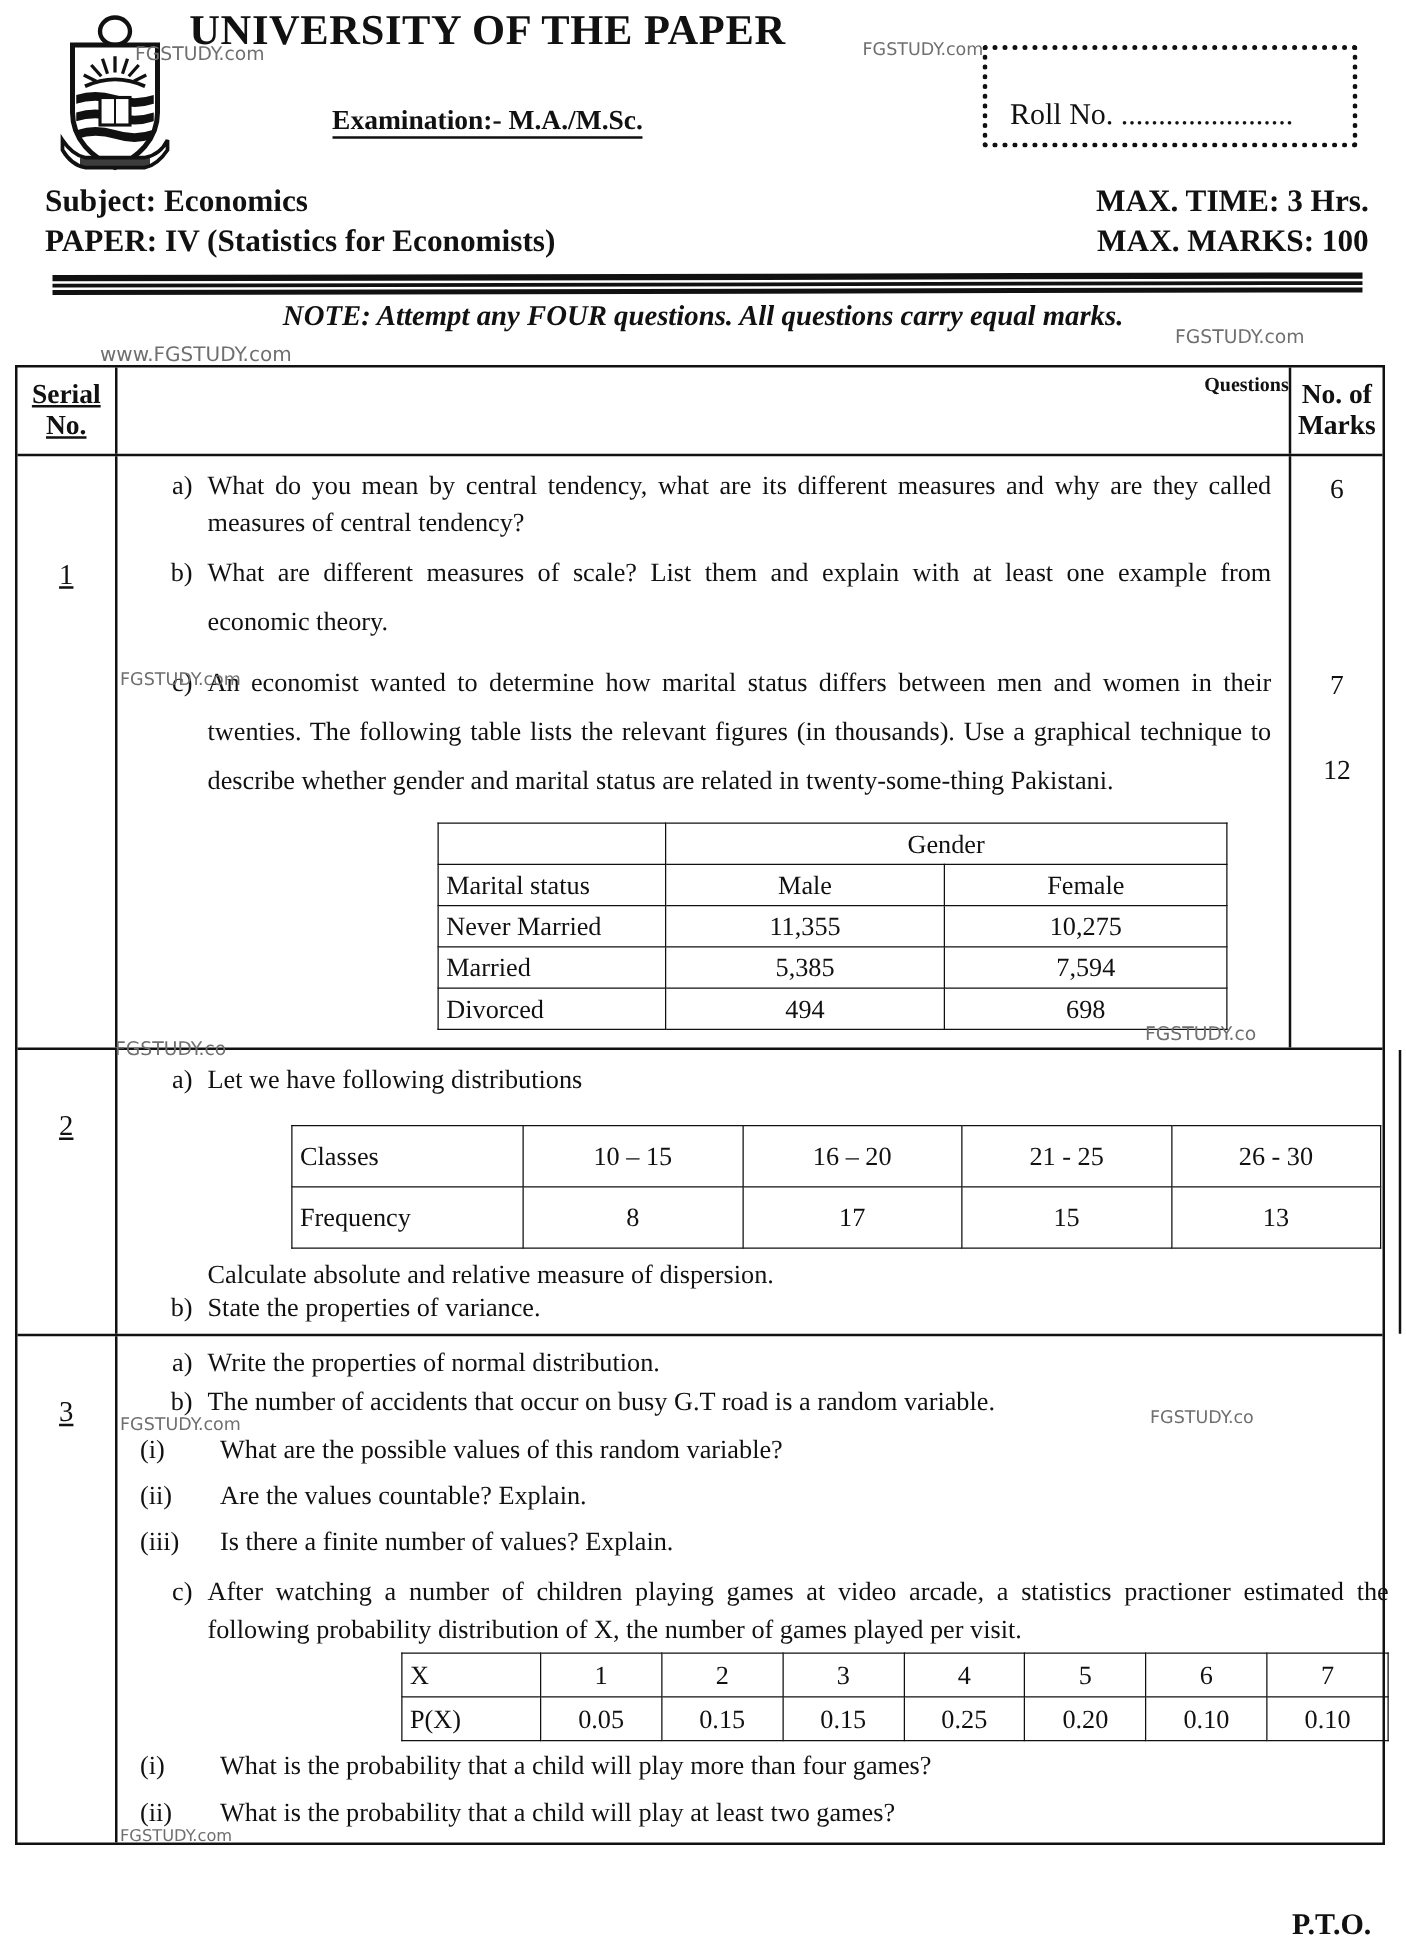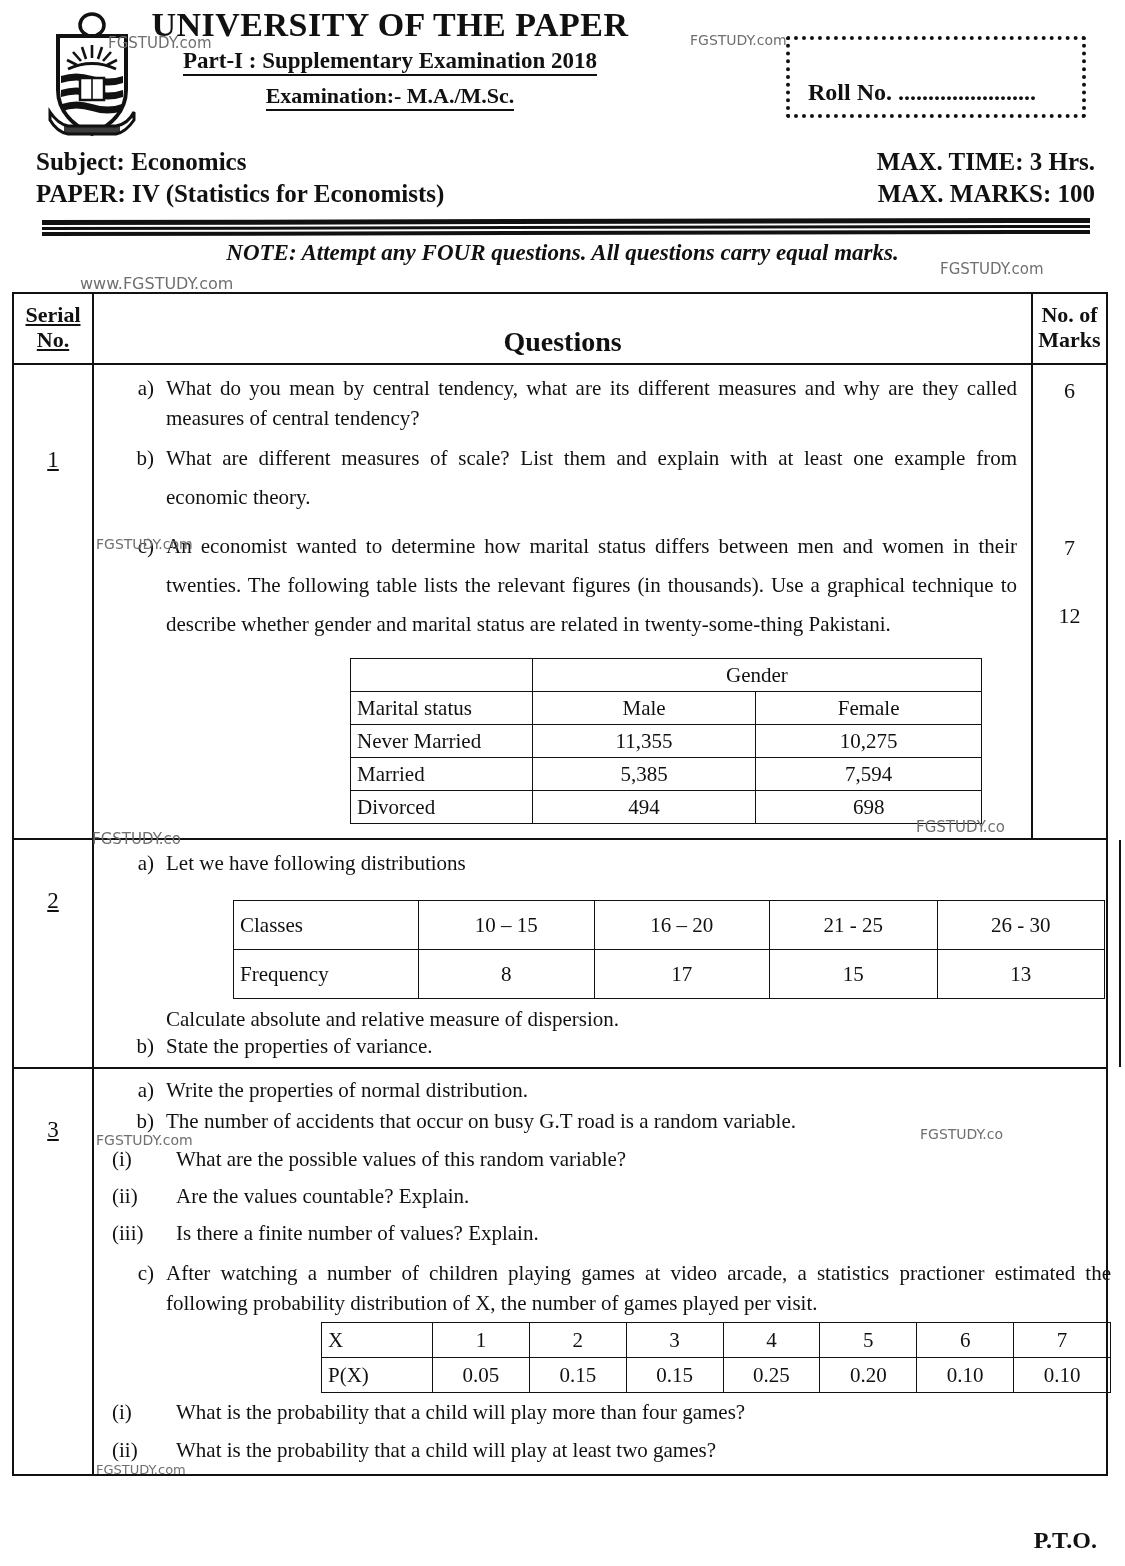--- a/index.html
+++ b/index.html
@@ -67,21 +67,21 @@
     height: 82px;
     border: 4px dotted #111;
     border-radius: 3px;
     box-sizing: border-box;
   }
   .rollbox-label {
     position: absolute;
     left: 18px;
     bottom: 8px;
     font-size: 24px;
-    font-weight: bold;
+    font-weight: normal;
     white-space: nowrap;
   }
 
   .subject {
     position: absolute;
     left: 36px;
     top: 148px;
     font-size: 25px;
     font-weight: bold;
   }
@@ -175,23 +175,23 @@
   }
 
   .head-serial, .head-marks {
     font-weight: bold;
     font-size: 22px;
     line-height: 1.15;
     padding: 8px 2px 10px 2px;
   }
   .head-q {
     font-weight: bold;
-    font-size: 28px;
-    text-align: center;
-    padding-top: 32px;
+    font-size: 16px;
+    text-align: right;
+    padding-top: 6px;
   }
 
   .serial-num {
     font-size: 23px;
     padding-top: 82px;
   }
   .serial-num.s2 { padding-top: 48px; }
   .serial-num.s3 { padding-top: 48px; }
 
   .qbody {
@@ -313,23 +313,20 @@
       <rect x="42" y="66" width="24" height="22" fill="#fff" stroke="#111" stroke-width="2.5"></rect>
       <line x1="54" y1="66" x2="54" y2="88" stroke="#111" stroke-width="1.6"></line>
 
       <path d="M12 100 Q20 112 30 114 L78 114 Q90 112 96 100 L96 108 Q88 120 78 122 L30 122 Q19 120 12 108 Z" fill="#fff" stroke="#111" stroke-width="3"></path>
       <path d="M26 114 L82 114 L82 122 L26 122 Z" fill="#111" opacity="0.82"></path>
     </svg>
   </div>
 
   <div class="uni-title">UNIVERSITY OF THE PAPER</div>
 
-  <div class="exam-line1">
-    <span class="ul">Part-I : Supplementary Examination 2018</span>
-  </div>
 
   <div class="exam-line2">
     <span class="ul">Examination:- M.A./M.Sc.</span>
   </div>
 
   <div class="rollbox">
     <div class="rollbox-label">Roll No. .......................</div>
   </div>
 
   <div class="subject">Subject: Economics</div>

